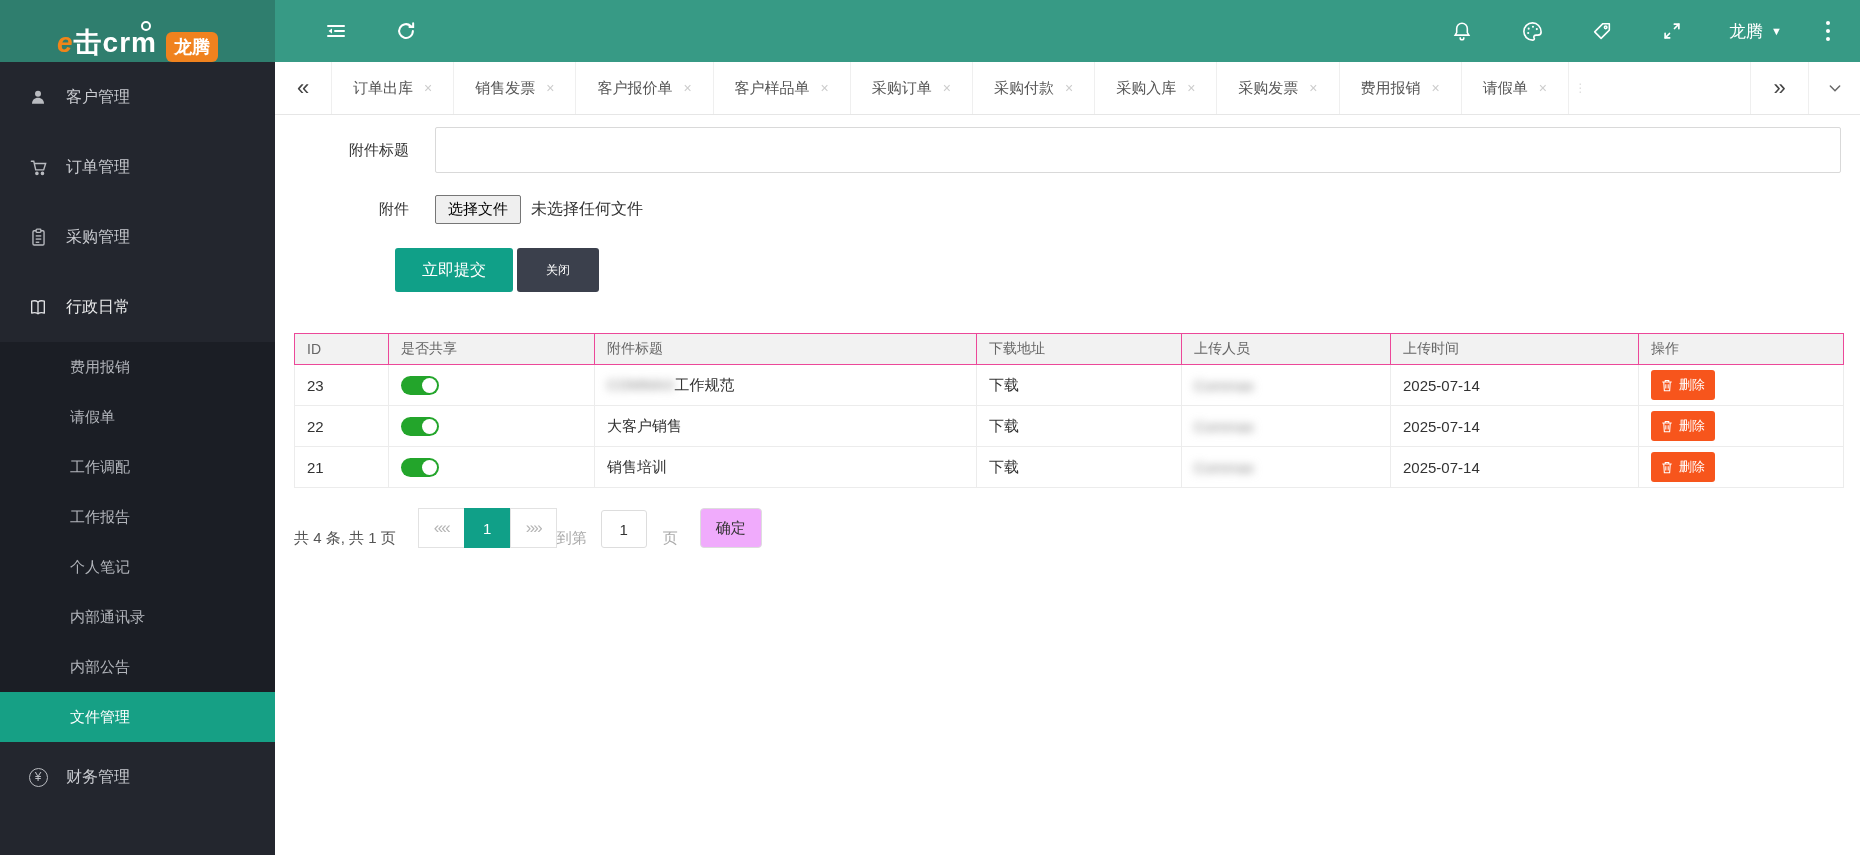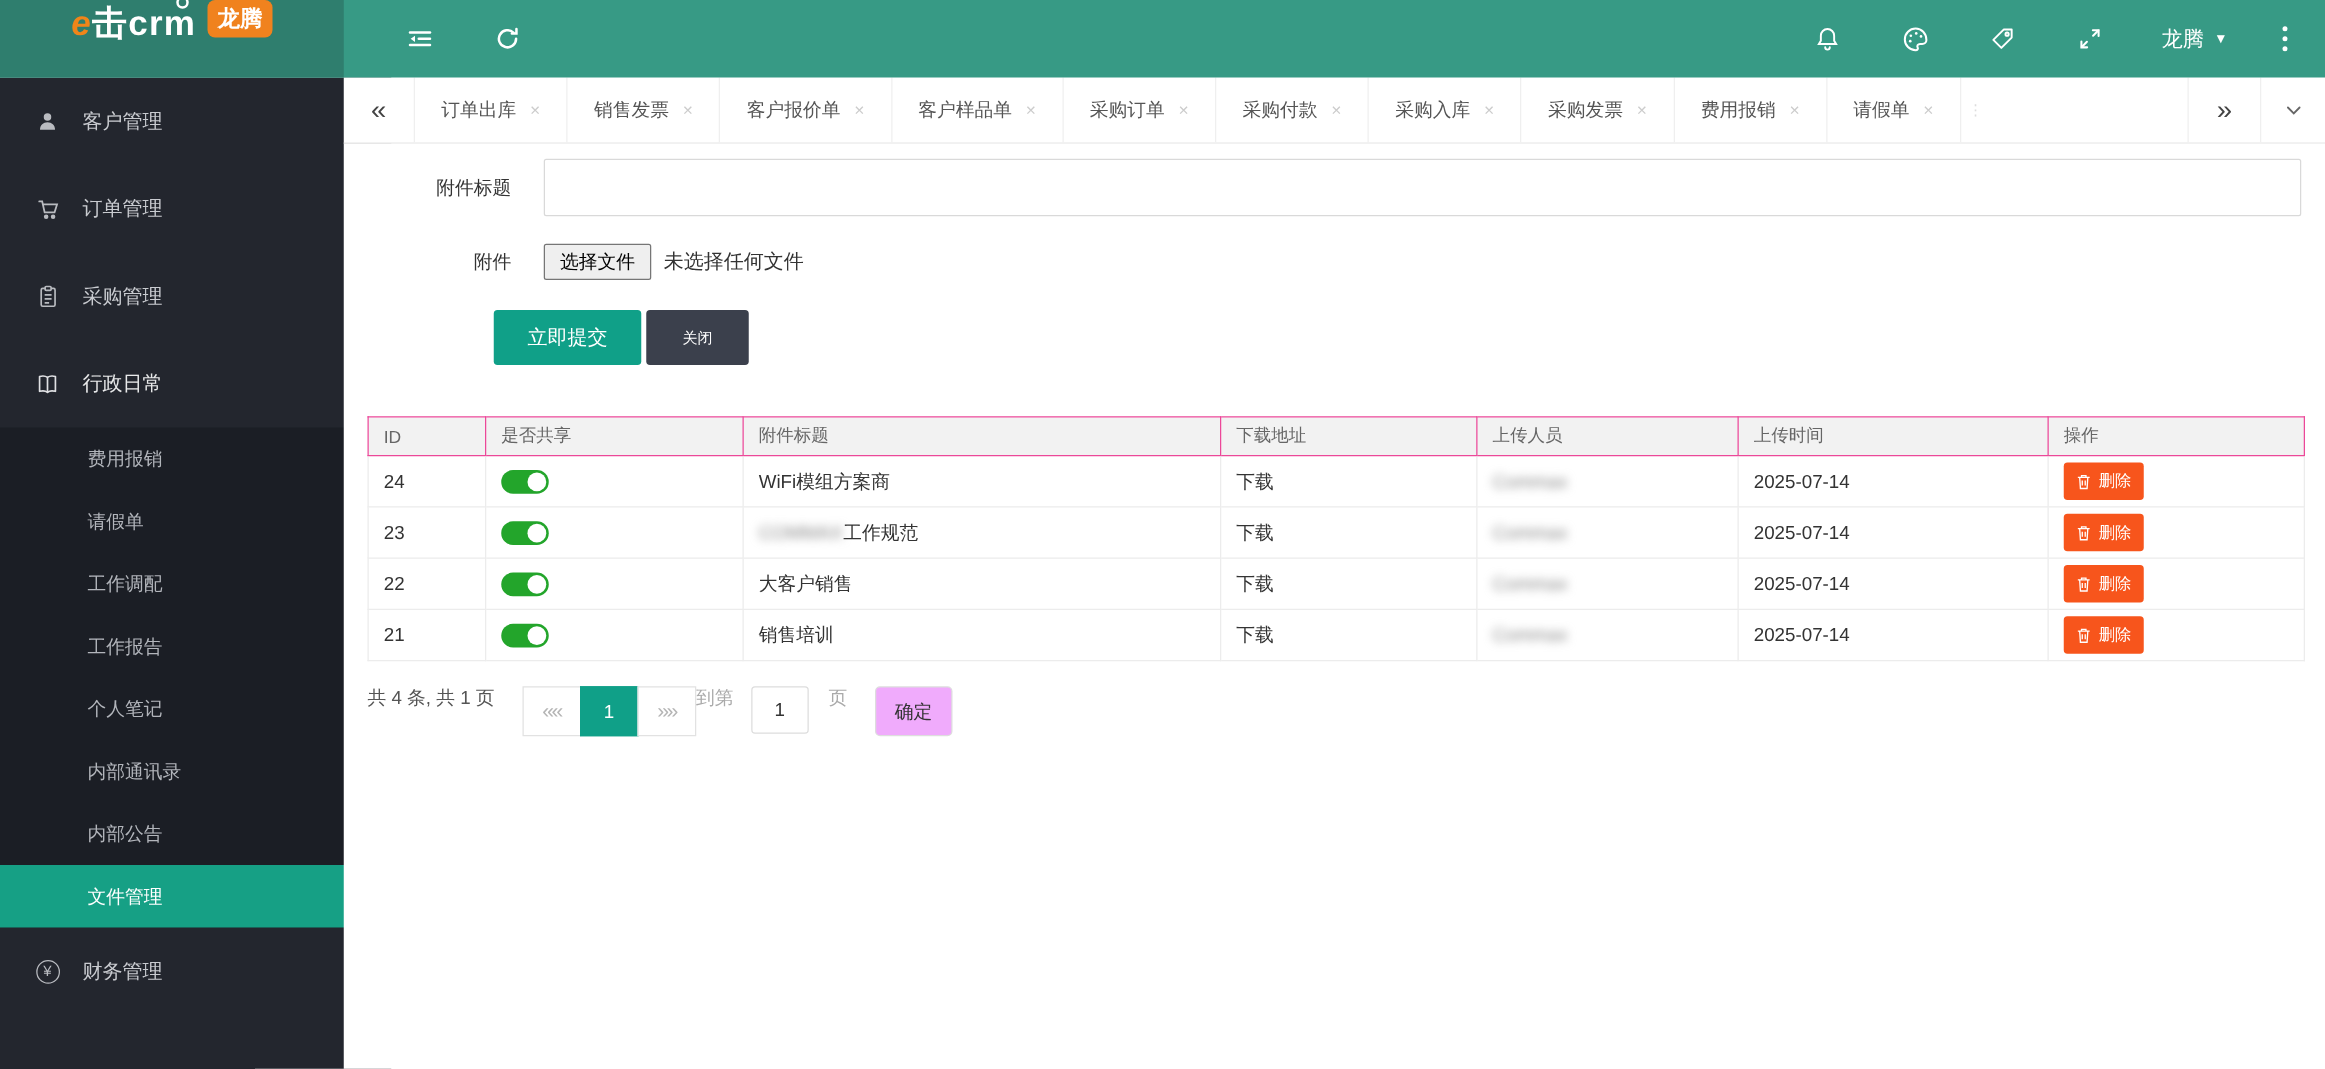--- a/index.html
+++ b/index.html
@@ -3,21 +3,21 @@
 <meta charset="utf-8">
 <style>
   * { box-sizing: border-box; margin: 0; padding: 0; }
   html,body { width:1860px; height:855px; overflow:hidden; background:#fff;
               font-family:"Liberation Sans","DejaVu Sans",sans-serif; }
 
   
   .header { position:absolute; top:0; left:0; width:1860px; height:62px;
             background:#379a85; display:flex; z-index:5; }
   .logo-zone { width:275px; height:62px; background:#2f7e6e; display:flex;
-               align-items:flex-start; justify-content:center; gap:9px; }
+               align-items:flex-end; justify-content:center; gap:9px; }
   .logo-text { font-size:28px; font-weight:bold; color:#fff; letter-spacing:1px; position:relative; }
   .logo-e { color:#f08519; font-style:italic; font-weight:bold; }
   .logo-rest { position:relative; }
   .logo-rest::after { content:''; position:absolute; top:-6px; right:6px; width:6px; height:6px;
                       border:2px solid #fff; border-radius:50%; }
   .logo-badge { background:#f0821e; color:#fff; font-size:18px; font-weight:bold;
                 padding:3px 8px; border-radius:6px; }
   .header-main { flex:1; display:flex; align-items:center; color:#fff; padding:0 30px; }
   .hicon { width:26px; height:26px; display:flex; align-items:center; justify-content:center;
            cursor:pointer; }
@@ -90,21 +90,21 @@
             display:inline-block; vertical-align:middle; cursor:pointer; }
   .toggle::after { content:''; position:absolute; right:2px; top:2px; width:15px; height:15px;
                    border-radius:50%; background:#fff; }
   .dl-link { color:#333; cursor:pointer; }
   .del-btn { background:#f7551c; color:#fff; border:none; border-radius:3px; padding:6px 10px;
              font-size:13px; display:inline-flex; align-items:center; gap:6px; cursor:pointer;
              font-family:inherit; }
   .blur { filter:blur(4px); color:#888; user-select:none; }
 
   
-  .pager-row { display:flex; align-items:flex-start; margin:20px 0 0 19px; }
+  .pager-row { display:flex; align-items:flex-end; margin:20px 0 0 19px; }
   .pager-summary { font-size:15px; color:#555; }
   .pager-group { display:flex; margin-left:22px; }
   .pg { width:47px; height:40px; border:1px solid #e2e2e2; background:#fff; display:flex;
         align-items:center; justify-content:center; font-size:15px; color:#b5b5b5;
         cursor:pointer; margin-left:-1px; }
   .pg.first { margin-left:0; }
   .pg.active { background:#10a088; border-color:#10a088; color:#fff; }
   .pg-arrow { font-size:17px; letter-spacing:-2px; }
   .goto-label { font-size:15px; color:#aaa; }
   .goto-input { margin-left:14px; width:46px; height:38px; border:1px solid #ddd; border-radius:3px;
@@ -346,36 +346,20 @@
         <th>ID</th>
         <th>是否共享</th>
         <th>附件标题</th>
         <th>下载地址</th>
         <th>上传人员</th>
         <th>上传时间</th>
         <th>操作</th>
       </tr>
     </thead>
     <tbody>
-      <tr>
-        <td>24</td>
-        <td><span class="toggle"></span></td>
-        <td><span class="blur"></span><span>WiFi模组方案商</span></td>
-        <td><span class="dl-link">下载</span></td>
-        <td><span class="blur">Commax</span></td>
-        <td>2025-07-14</td>
-        <td>
-          <button class="del-btn">
-            <svg width="12" height="13" viewBox="0 0 20 22" fill="none" stroke="#fff" stroke-width="1.8">
-                <path d="M2 5 h16 M7 5 V2.5 h6 V5 M4.5 5 l1 15 h9 l1-15 M8 9 v7 M12 9 v7"></path>
-              </svg>
-            <span>删除</span>
-          </button>
-        </td>
-      </tr>
       <tr>
         <td>23</td>
         <td><span class="toggle"></span></td>
         <td><span class="blur">COMMAX</span><span>工作规范</span></td>
         <td><span class="dl-link">下载</span></td>
         <td><span class="blur">Commax</span></td>
         <td>2025-07-14</td>
         <td>
           <button class="del-btn">
             <svg width="12" height="13" viewBox="0 0 20 22" fill="none" stroke="#fff" stroke-width="1.8">

